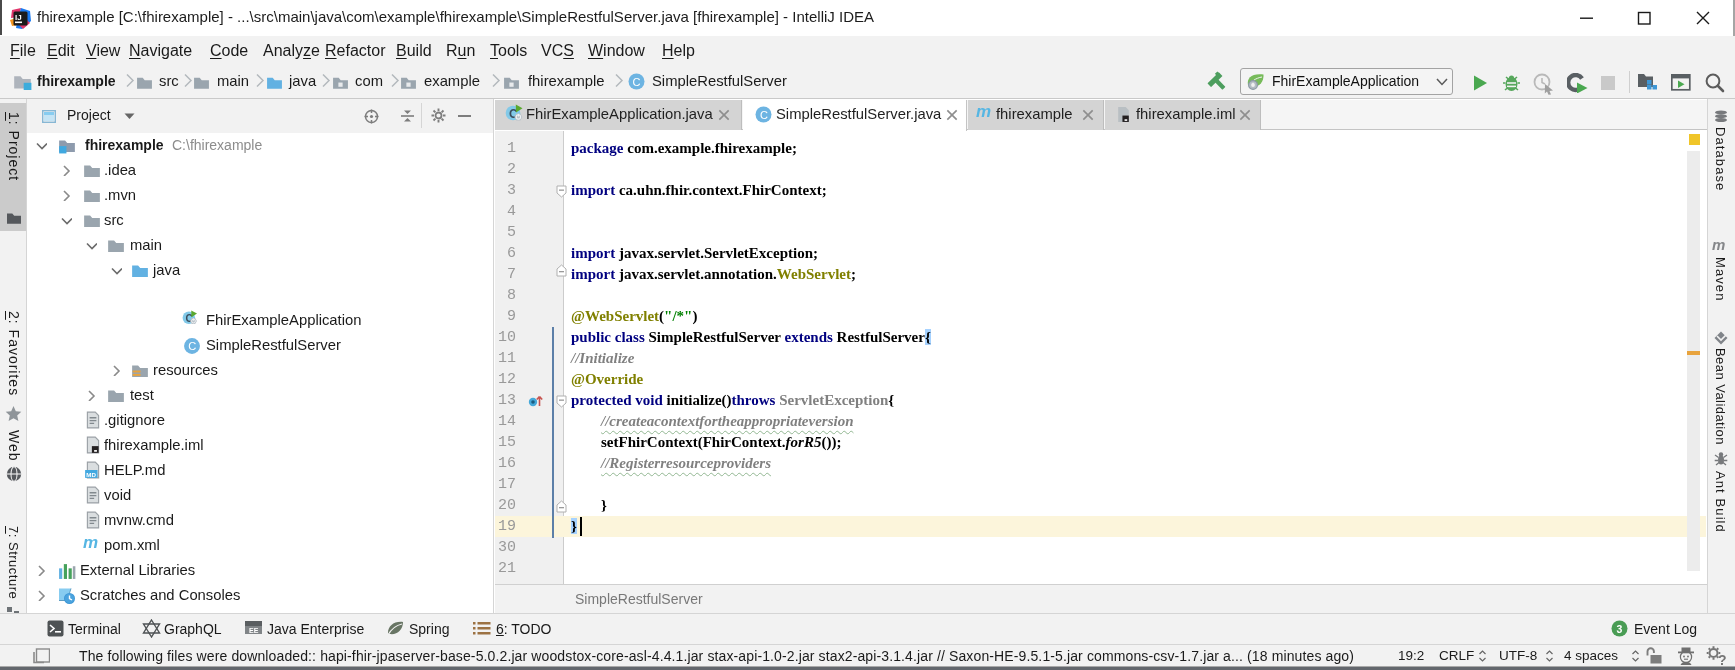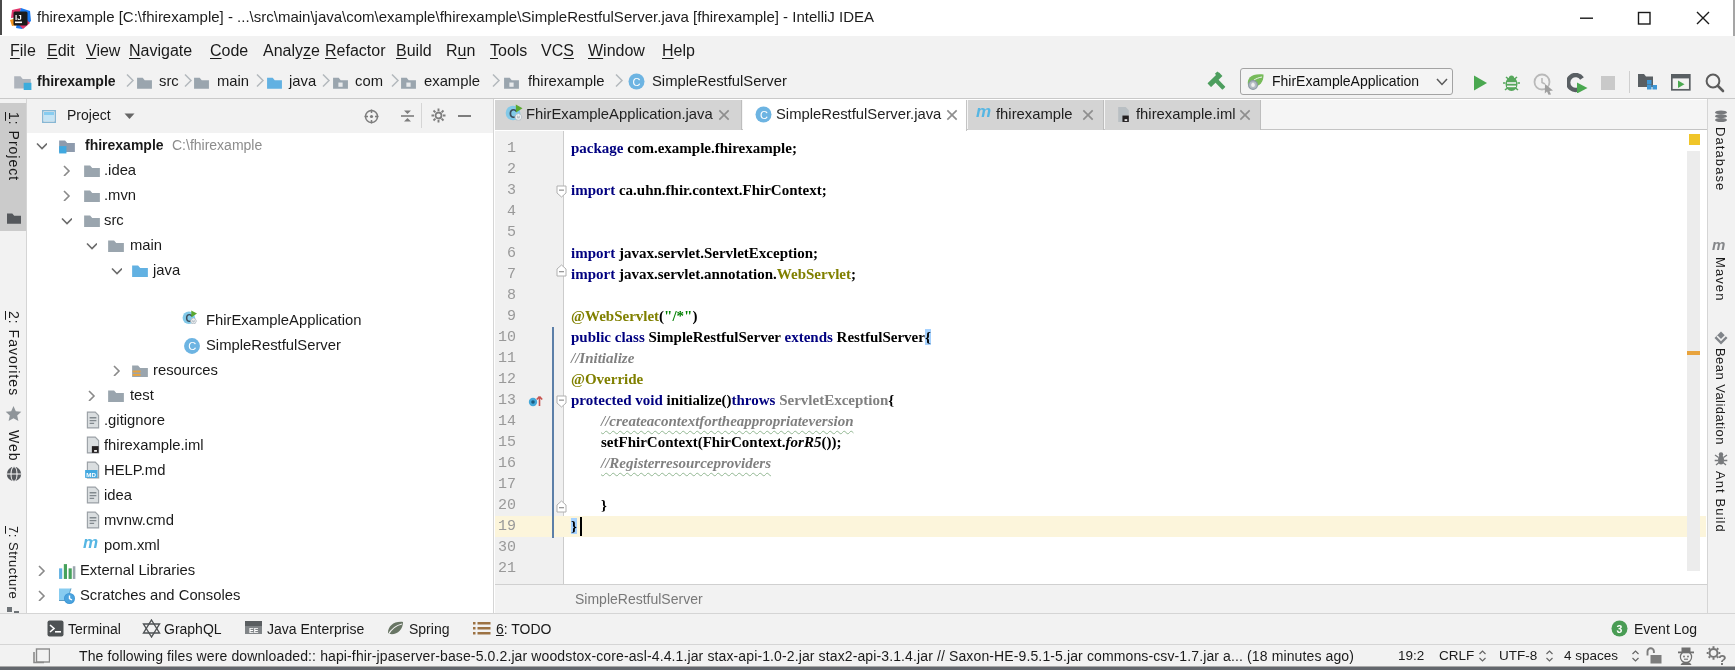--- a/index.html
+++ b/index.html
@@ -407,21 +407,21 @@
           </svg>
         <span class="lbl" style="left:77px">HELP.md</span>
       </div>
       <div class="trow" style="top:350px">
         <svg class="ticon" style="left:57px;top:3px" width="16" height="18" viewBox="0 0 14 16">
             <path d="M2,1 h7 l3,3 v11 h-10 z" fill="#dadee0" stroke="#9aa0a5" stroke-width="1"></path>
             <g stroke="#82898e" stroke-width="1.2">
               <path d="M4,6 h6 M4,8.5 h6 M4,11 h4"></path>
             </g>
           </svg>
-        <span class="lbl" style="left:77px">idea</span>
+        <span class="lbl" style="left:77px">void</span>
       </div>
       <div class="trow" style="top:375px">
         <svg class="ticon" style="left:57px;top:3px" width="16" height="18" viewBox="0 0 14 16">
             <path d="M2,1 h7 l3,3 v11 h-10 z" fill="#dadee0" stroke="#9aa0a5" stroke-width="1"></path>
             <g stroke="#82898e" stroke-width="1.2">
               <path d="M4,6 h6 M4,8.5 h6 M4,11 h4"></path>
             </g>
           </svg>
         <span class="lbl" style="left:77px">mvnw.cmd</span>
       </div>

